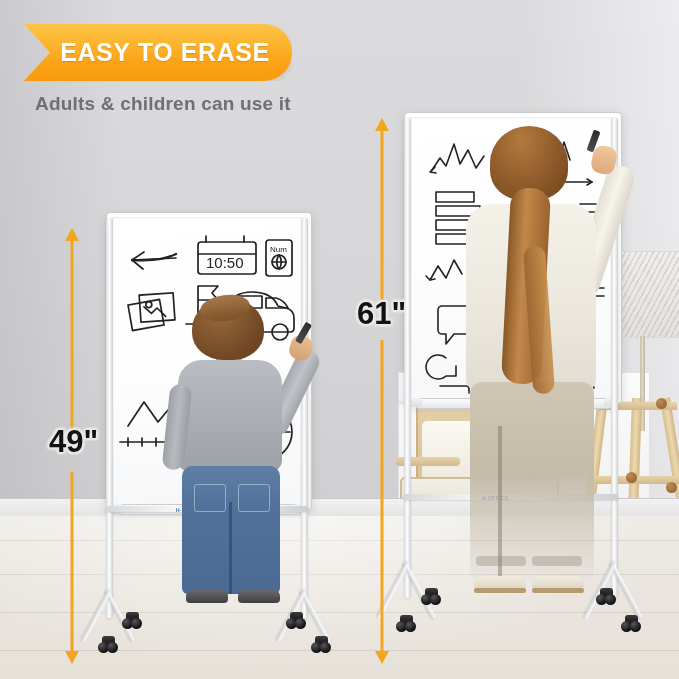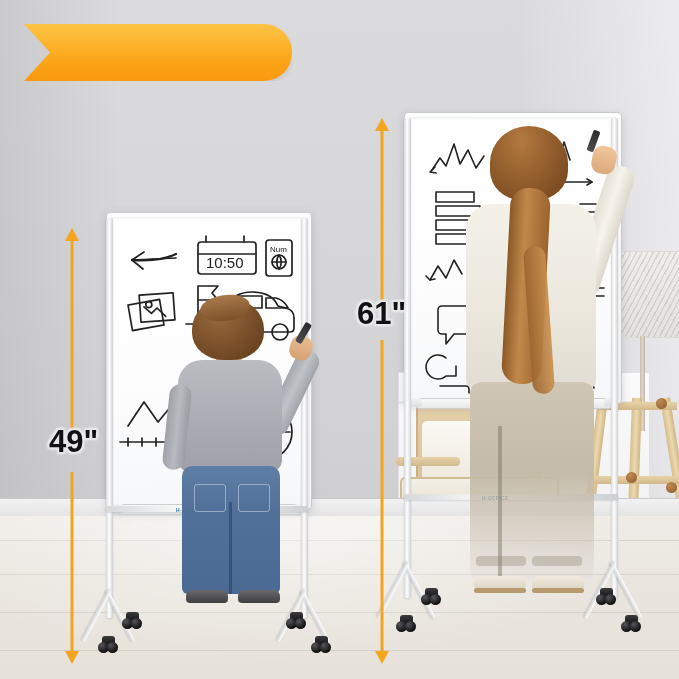--- a/index.html
+++ b/index.html
@@ -397,14 +397,16 @@
 
   <div class="measure" style="left:362px;top:118px;width:40px;height:546px;">
     <div class="head up"></div>
     <div class="shaft" style="top:11px;height:176px;"></div>
     <div class="label" style="left:-5px;top:178px;font-size:31px;">61"</div>
     <div class="shaft" style="top:222px;height:311px;"></div>
     <div class="head down"></div>
   </div>
 
   <div class="banner"></div>
+  <div class="banner-txt">EASY TO ERASE</div>
+  <div class="subtitle">Adults &amp; children can use it</div>
 
 </div>
 
 </body></html>

